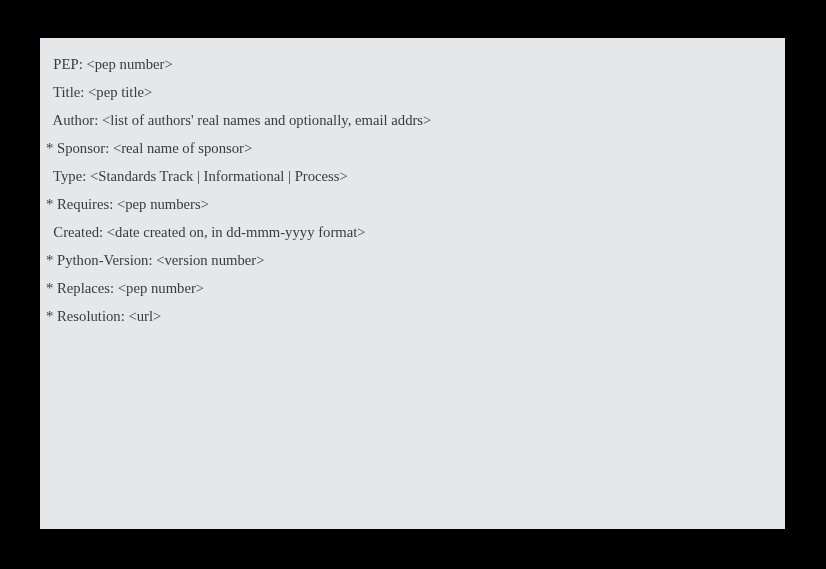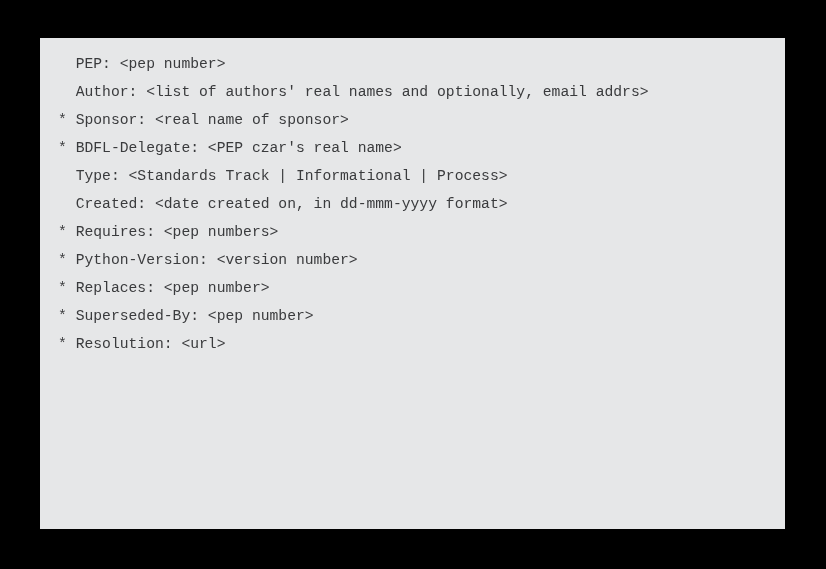--- a/index.html
+++ b/index.html
@@ -27,40 +27,39 @@
     width: 745px;
     height: 491px;
     background: #e6e7e8;
     box-sizing: border-box;
     padding: 12px 0 0 0;
     overflow: hidden;
   }
   .code-line {
     height: 28px;
     line-height: 28px;
-    font-family: Liberation Mono, monospace;
+    font-family: Liberation Serif, serif;
     font-size: 14.7px;
     color: #3a3b3d;
     white-space: pre;
-    padding-left: 18px;
+    padding-left: 6px;
     letter-spacing: 0px;
   }
 </style>
 </head>
 <body>
 
 <div id="screen">
   <div id="code-panel">
 
     <div class="code-line">  PEP: &lt;pep number&gt;</div>
+    <div class="code-line">  Title: &lt;pep title&gt;</div>
     <div class="code-line">  Author: &lt;list of authors' real names and optionally, email addrs&gt;</div>
     <div class="code-line">* Sponsor: &lt;real name of sponsor&gt;</div>
-    <div class="code-line">* BDFL-Delegate: &lt;PEP czar's real name&gt;</div>
     <div class="code-line">  Type: &lt;Standards Track | Informational | Process&gt;</div>
+    <div class="code-line">* Requires: &lt;pep numbers&gt;</div>
     <div class="code-line">  Created: &lt;date created on, in dd-mmm-yyyy format&gt;</div>
-    <div class="code-line">* Requires: &lt;pep numbers&gt;</div>
     <div class="code-line">* Python-Version: &lt;version number&gt;</div>
     <div class="code-line">* Replaces: &lt;pep number&gt;</div>
-    <div class="code-line">* Superseded-By: &lt;pep number&gt;</div>
     <div class="code-line">* Resolution: &lt;url&gt;</div>
 
   </div>
 </div>
 
 </body></html>

